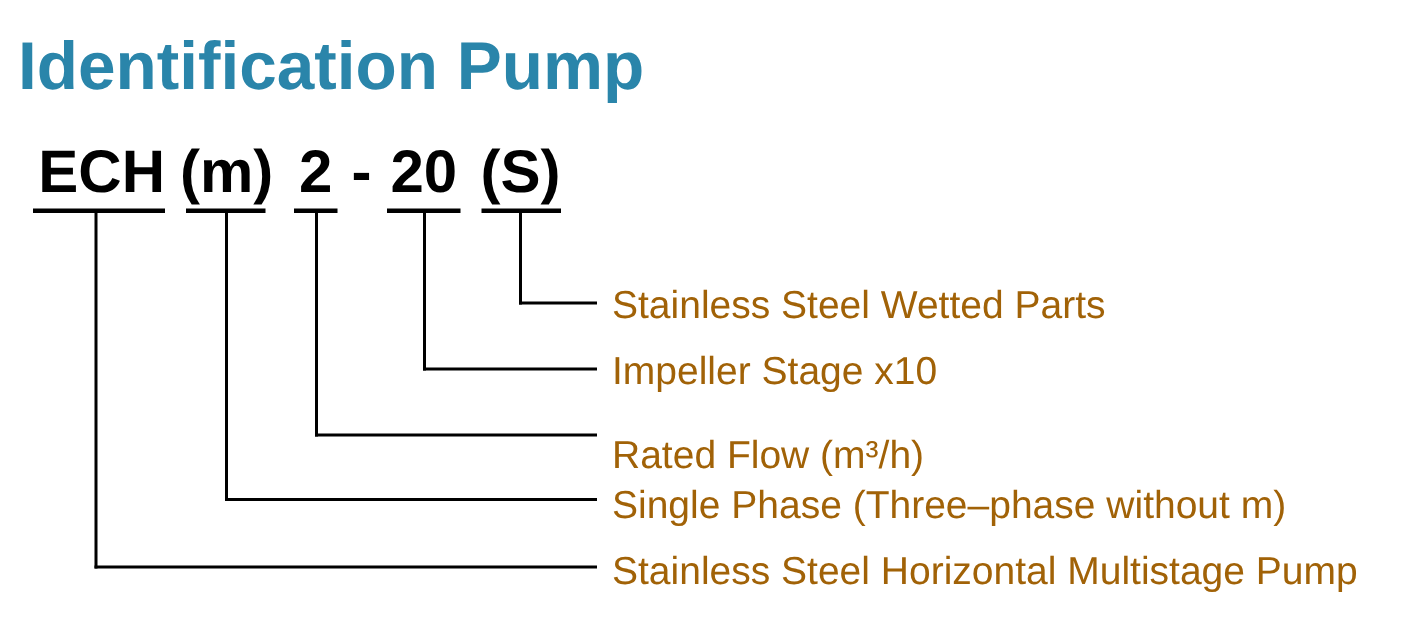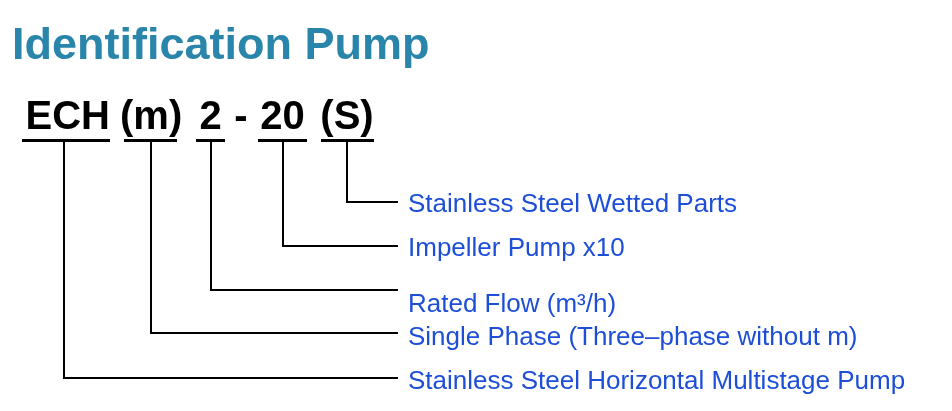--- a/index.html
+++ b/index.html
@@ -65,21 +65,21 @@
   .c2 { left: 150px; width: 248px; height: 194px; } 
   .c3 { left: 210px; width: 188px; height: 151px; } 
   .c4 { left: 282px; width: 116px; height: 107px; } 
   .c5 { left: 346px; width: 52px;  height: 63px;  } 
 
   .meaning {
     position: absolute;
     left: 408px;
     font-size: 26px;
     line-height: 30px;
-    color: #1d4ed8;
+    color: #a16207;
     white-space: nowrap;
   }
   .m1 { top: 188px; }
   .m2 { top: 232px; }
   .m3 { top: 276px; margin-top: 12px; }
   .m4 { top: 321px; }
   .m5 { top: 365px; }
 </style>
 </head>
 <body>
@@ -101,18 +101,18 @@
   <div class="underline u4"></div>
   <div class="underline u5"></div>
 
   <div class="connector c1"></div>
   <div class="connector c2"></div>
   <div class="connector c3"></div>
   <div class="connector c4"></div>
   <div class="connector c5"></div>
 
   <div class="meaning m1">Stainless Steel Wetted Parts</div>
-  <div class="meaning m2">Impeller Pump x10</div>
+  <div class="meaning m2">Impeller Stage x10</div>
   <div class="meaning m3">Rated Flow (m³/h)</div>
   <div class="meaning m5">Stainless Steel Horizontal Multistage Pump</div>
   <div class="meaning m4">Single Phase (Three–phase without m)</div>
 
 </div>
 
 </body></html>

